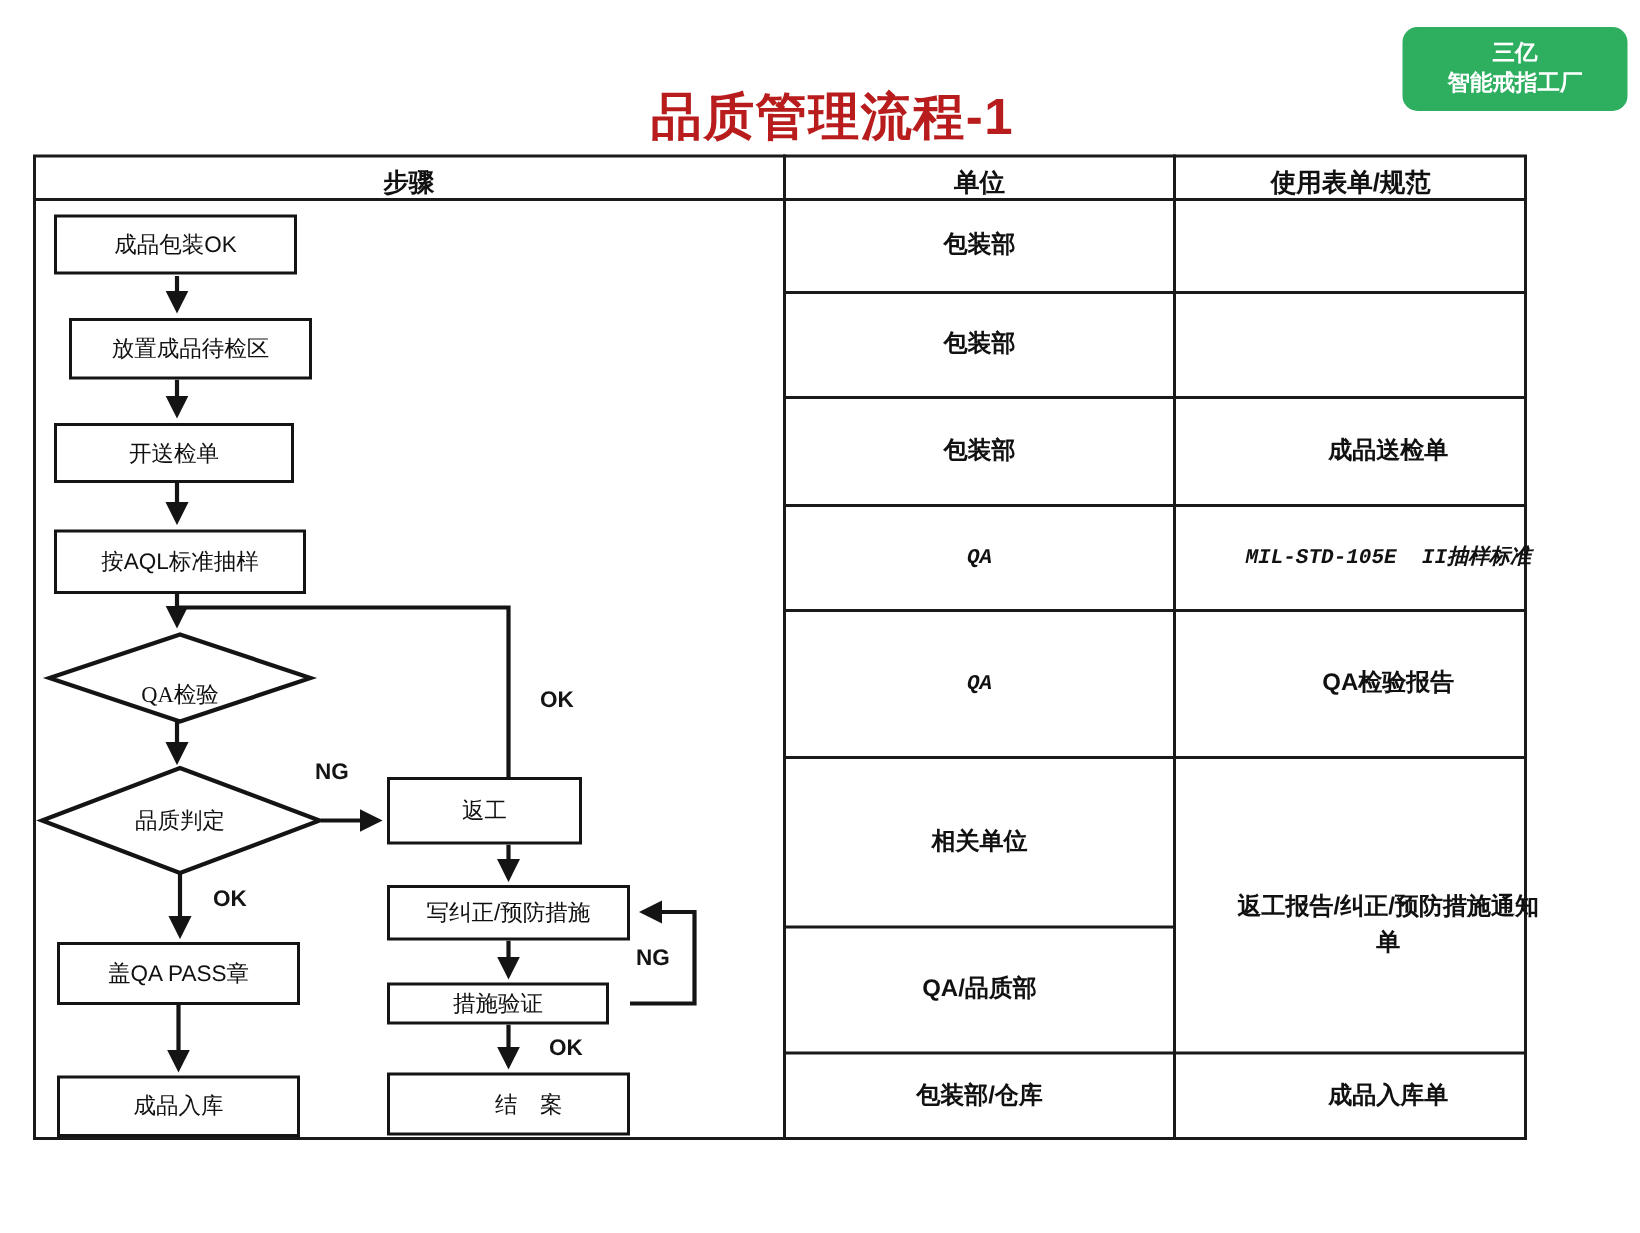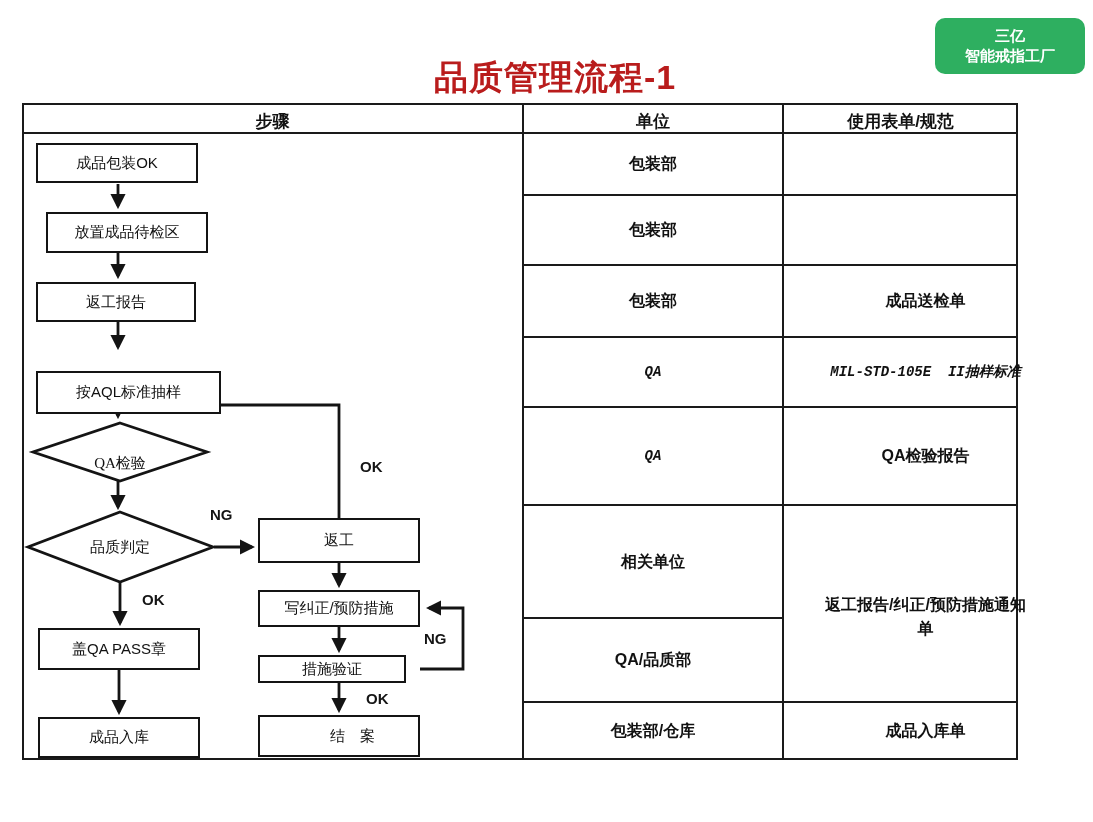--- a/index.html
+++ b/index.html
@@ -120,25 +120,25 @@
       <line x1="339" y1="627" x2="339" y2="650" marker-end="url(#ah)"></line>
       <line x1="339" y1="683" x2="339" y2="710" marker-end="url(#ah)"></line>
       <polyline points="420,669 463,669 463,608 429,608" marker-end="url(#ah)"></polyline>
       <polygon points="120,423 207,452 120,481 33,452" fill="#ffffff"></polygon>
       <polygon points="120,512 213,547 120,582 28,547" fill="#ffffff"></polygon>
     </g>
   </svg>
 
   <div class="fbox" style="left:36px;  top:143px; width:162px; height:40px;">成品包装OK</div>
   <div class="fbox" style="left:36px;  top:212px; width:162px; height:41px;margin-left:10px;">放置成品待检区</div>
-  <div class="fbox" style="left:36px;  top:282px; width:160px; height:40px;">返工报告</div>
-  <div class="fbox" style="left:36px;  top:371px; width:185px; height:43px;">按AQL标准抽样</div>
+  <div class="fbox" style="left:36px;  top:282px; width:160px; height:40px;">开送检单</div>
+  <div class="fbox" style="left:36px;  top:353px; width:168px; height:43px;">按AQL标准抽样</div>
   <div class="fbox" style="left:38px;  top:628px; width:162px; height:42px;">盖QA PASS章</div>
   <div class="fbox" style="left:38px;  top:717px; width:162px; height:41px;">成品入库</div>
-  <div class="fbox" style="left:258px; top:518px; width:162px; height:45px;">返工</div>
+  <div class="fbox" style="left:258px; top:518px; width:130px; height:45px;">返工</div>
   <div class="fbox" style="left:258px; top:590px; width:162px; height:37px;">写纠正/预防措施</div>
   <div class="fbox" style="left:258px; top:655px; width:148px; height:28px;">措施验证</div>
   <div class="fbox" style="left:258px; top:715px; width:162px; height:42px;padding-left:27px;">结　案</div>
 
   <div class="dlabel" style="left:40px; top:454px; width:160px;font-family:Liberation Serif, serif;">QA检验</div>
   <div class="dlabel" style="left:40px; top:538px; width:160px;">品质判定</div>
 
   <div class="elabel" style="left:360px; top:458px;">OK</div>
   <div class="elabel" style="left:210px; top:506px;">NG</div>
   <div class="elabel" style="left:142px; top:591px;">OK</div>

